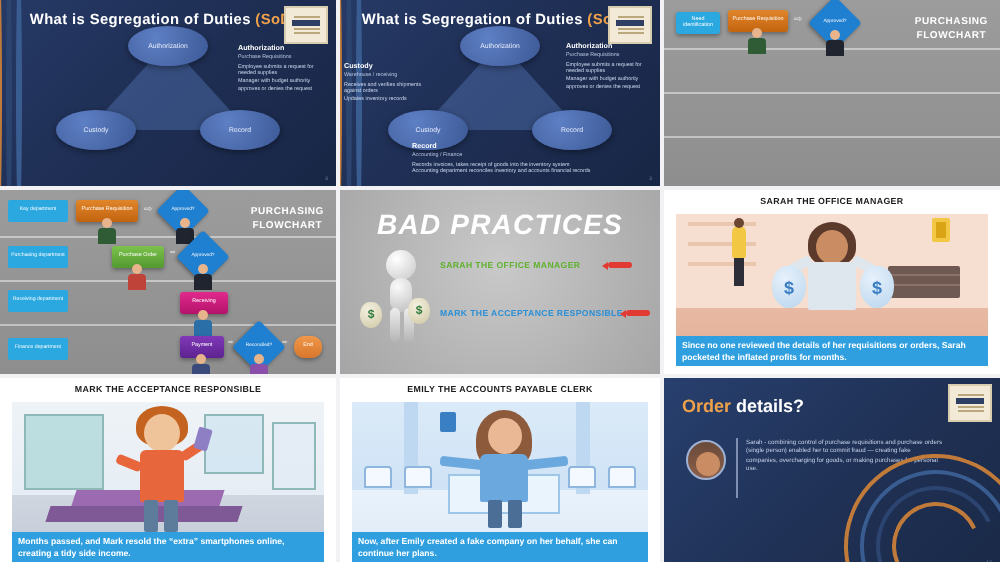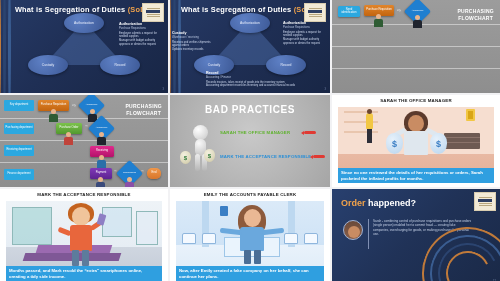--- a/index.html
+++ b/index.html
@@ -62,21 +62,21 @@
               display:flex; align-items:center; justify-content:center;
               font-size:2.4px; color:#fff; text-align:center; line-height:1.05; }
   .person { position:absolute; width:9px; height:13px; }
   .person .hd2 { width:5px; height:5px; border-radius:50%; margin:0 auto; }
   .person .bd { width:9px; height:8px; border-radius:2px 2px 0 0; }
   .arrow { position:absolute; font-size:5px; color:#e9e9e9; line-height:1; }
 
   
   .bad { background:radial-gradient(circle at 50% 40%,#c9c9c9,#a5a5a5); }
   .bad .t { position:absolute; top:9px; left:0; right:0; text-align:center;
-            font-size:10px; font-weight:bold; color:#fff; letter-spacing:.6px; }
+            font-size:14px; font-weight:bold; color:#fff; letter-spacing:.6px;font-style:italic; }
   .bad .it { position:absolute; font-size:4.3px; font-weight:bold; letter-spacing:.2px; }
   .bad .pill { position:absolute; width:12px; height:3.4px; border-radius:2px;
                background:#e03a33; }
   .pill:after { content:""; position:absolute; left:-3px; top:-.4px;
                 border-top:2.1px solid transparent; border-bottom:2.1px solid transparent;
                 border-right:3px solid #e03a33; }
   .mascot { position:absolute; left:14px; top:30px; width:34px; height:48px; }
   .mascot .m-h { position:absolute; left:9px; top:0; width:15px; height:15px;
                  border-radius:50%; background:radial-gradient(circle at 35% 30%,#fff,#c6c6c6); }
   .mascot .m-b { position:absolute; left:11px; top:14px; width:11px; height:17px;
@@ -396,21 +396,21 @@
         <div class="ch-arm" style="left:86px; top:28px; width:22px; height:5px; background:#6aa8dd; transform:rotate(-6deg);"></div>
         <div class="ch-leg" style="left:68px; top:49px; width:7px; height:14px; background:#4b6e96;"></div>
         <div class="ch-leg" style="left:78px; top:49px; width:7px; height:14px; background:#4b6e96;"></div>
       </div>
       <div class="sub">Now, after Emily created a fake company on her behalf, she can continue her plans.</div>
     </div>
   </div>
 
   <div class="panel wh">
     <div class="t">
-      <span class="o">Order</span><span> happened?</span>
+      <span class="o">Order</span><span> details?</span>
     </div>
     <div class="logo">
       <i></i>
         <i class="b"></i>
         <i></i>
         <i></i>
     </div>
     <div class="av">
         <div class="f"></div>
       </div>

